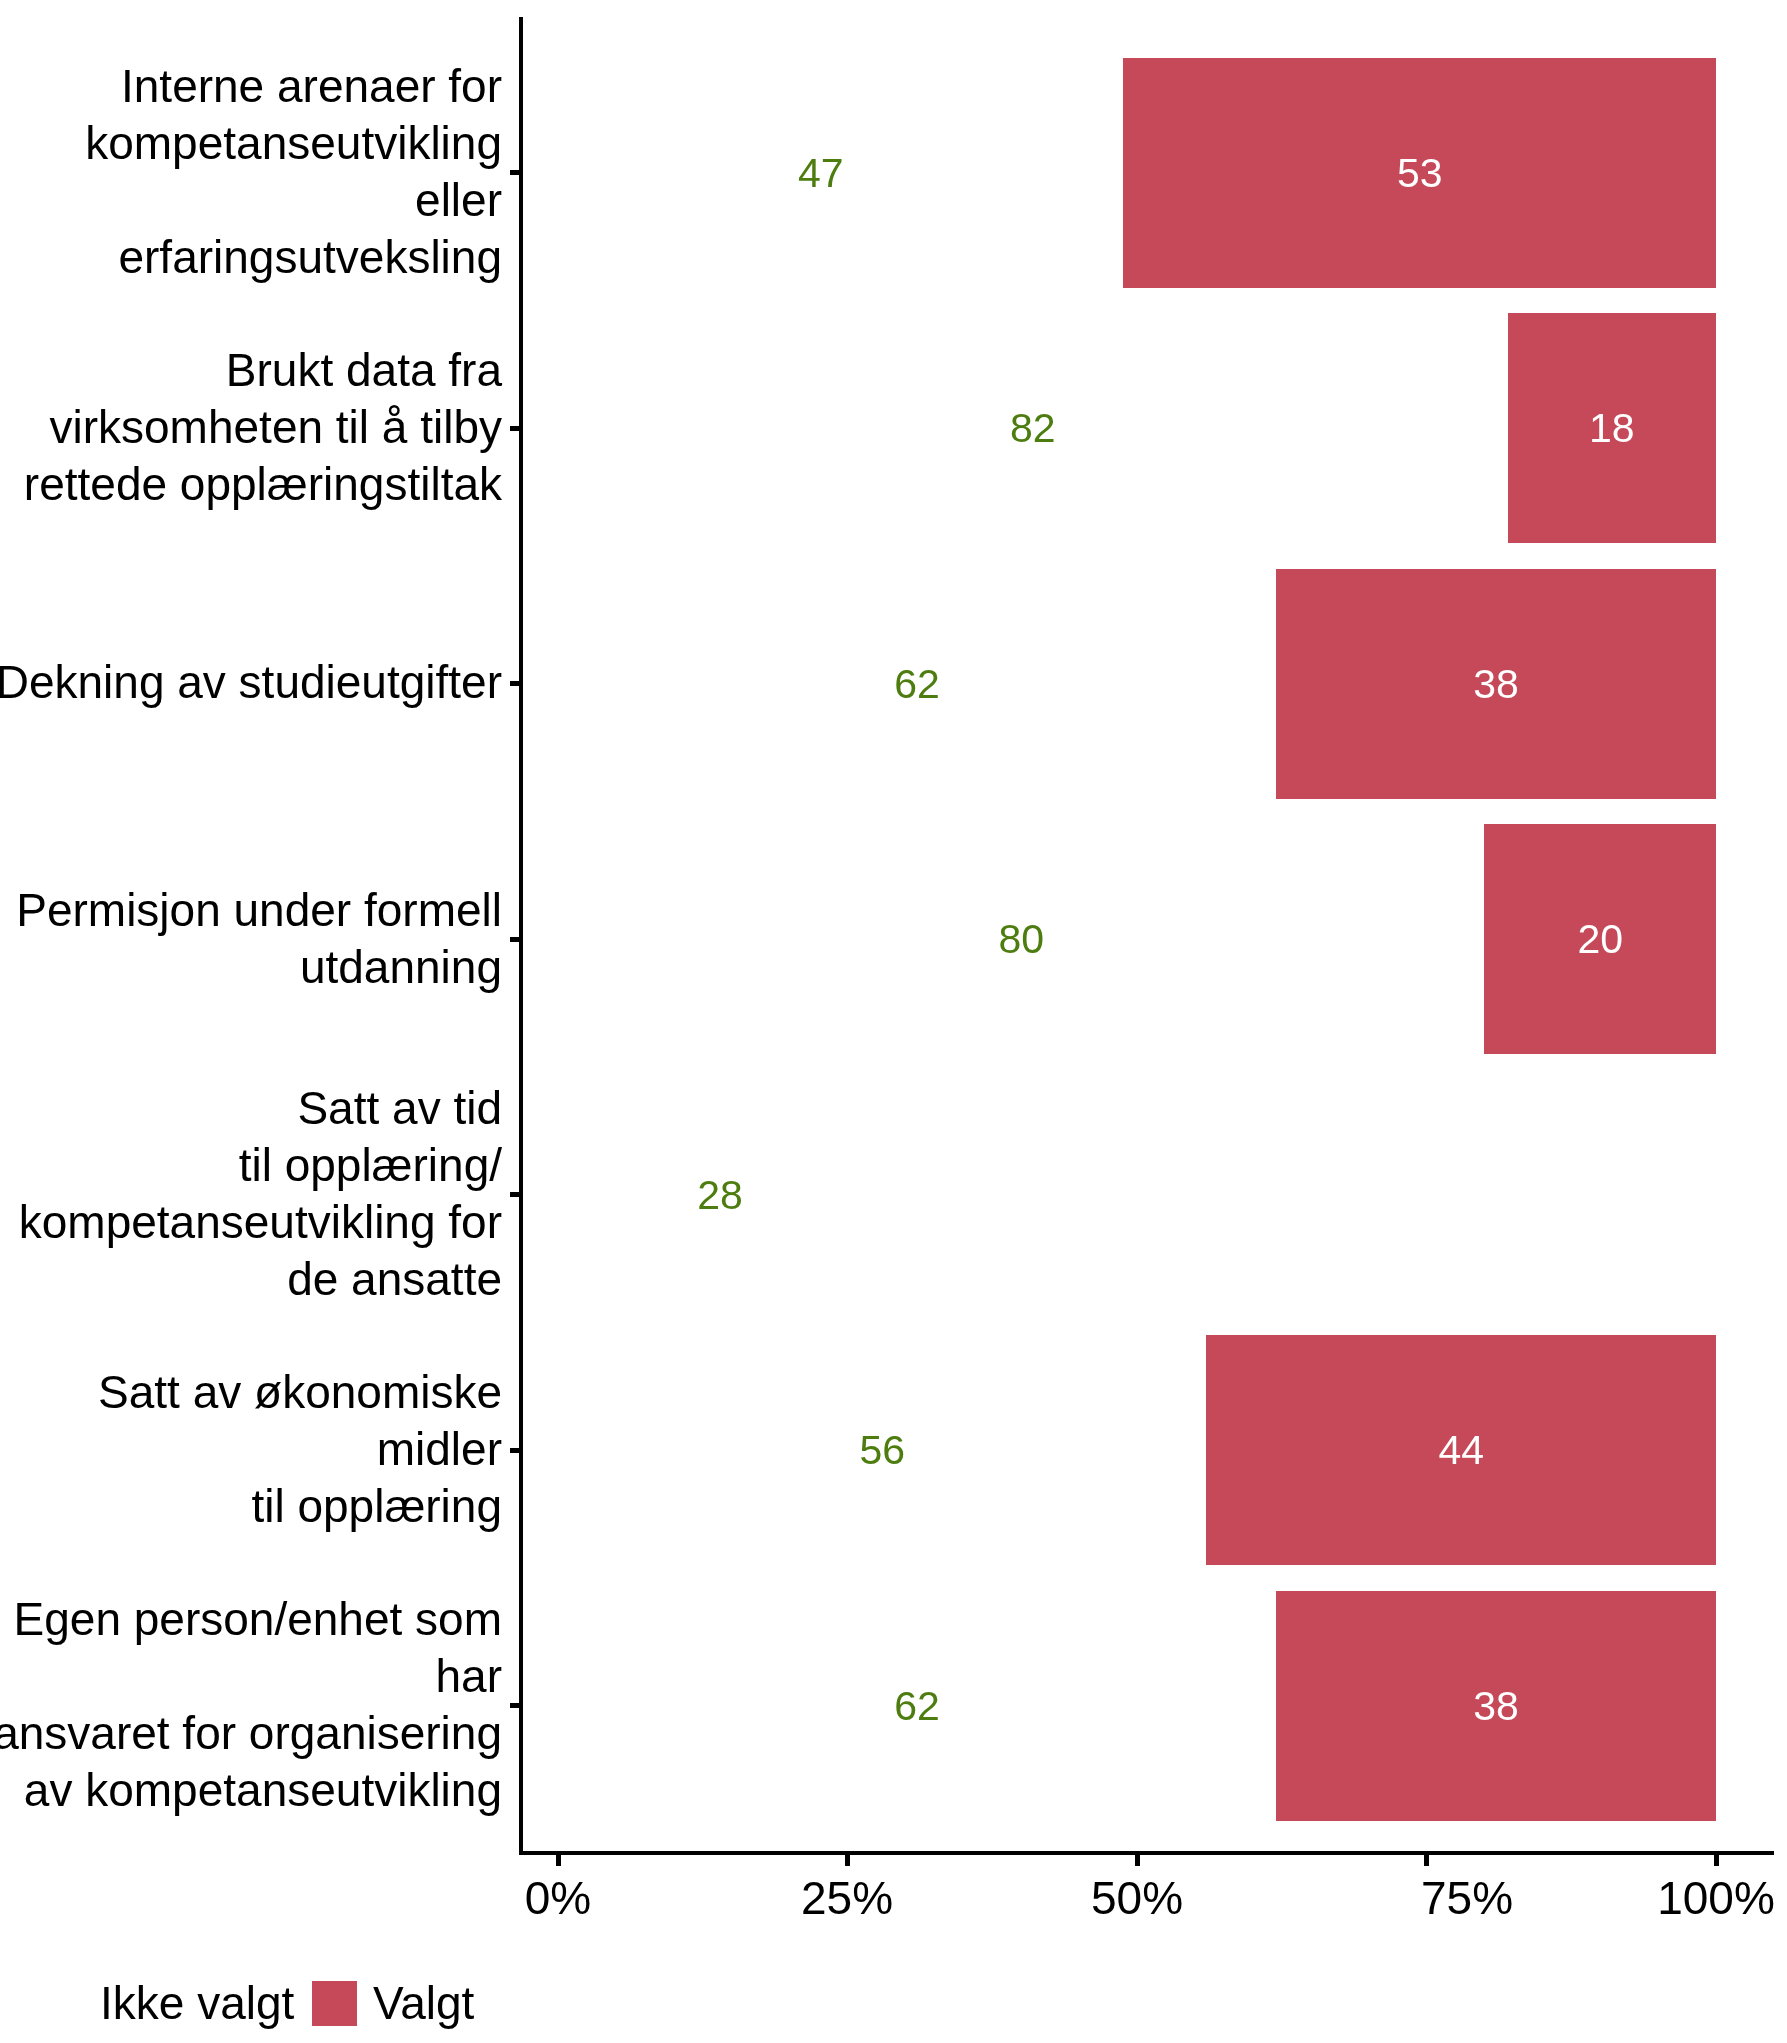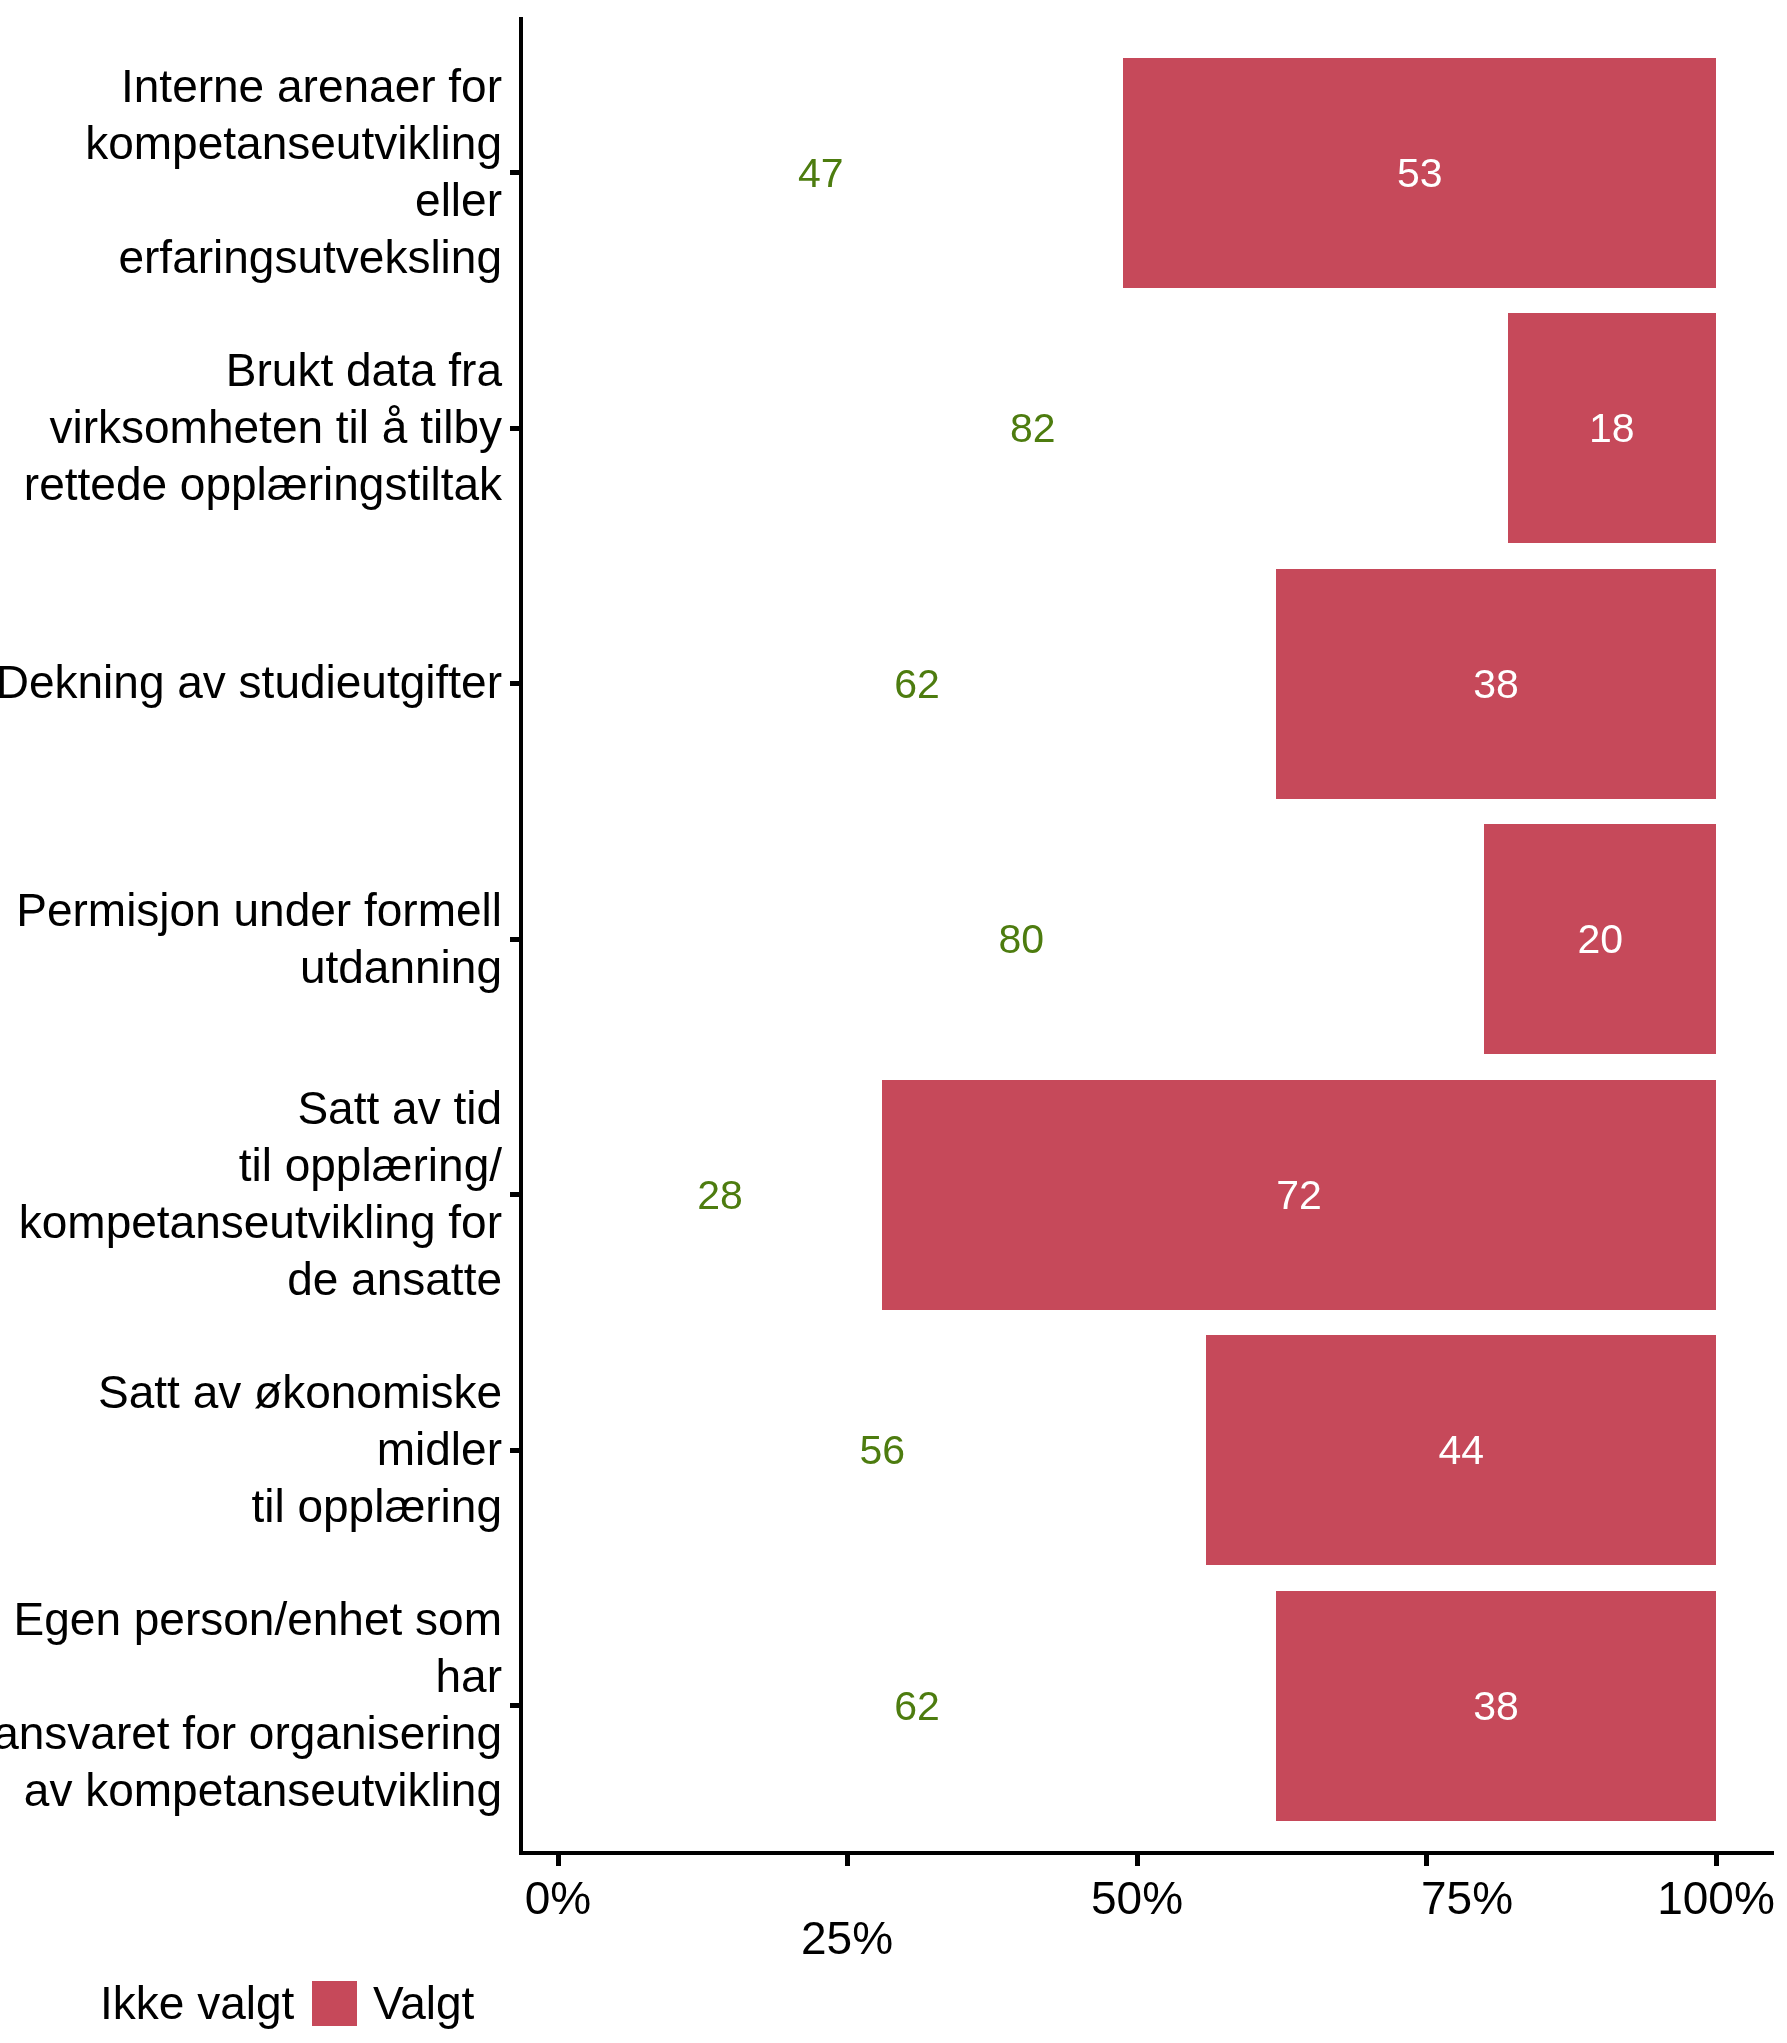--- a/index.html
+++ b/index.html
@@ -85,23 +85,20 @@
           <span class="val">80</span>
         </div>
         <div class="seg seg-valgt" style="width: 20%; background: rgb(198, 73, 90);">
           <span class="val">20</span>
         </div>
       </div>
       <div class="bar-row" style="top: 1063px;">
         <div class="seg seg-ikke" style="width: 28%;">
           <span class="val">28</span>
         </div>
-        <div class="seg seg-valgt" style="width: 72%; background: rgb(198, 73, 90);">
-          <span class="val">72</span>
-        </div>
       </div>
       <div class="bar-row" style="top: 1318px;">
         <div class="seg seg-ikke" style="width: 56%;">
           <span class="val">56</span>
         </div>
         <div class="seg seg-valgt" style="width: 44%; background: rgb(198, 73, 90);">
           <span class="val">44</span>
         </div>
       </div>
       <div class="bar-row" style="top: 1574px;">
@@ -135,17 +132,17 @@
   </div>
 
 <div class="cat-label" style="top: 172px;">Interne arenaer for<br>kompetanseutvikling eller<br>erfaringsutveksling</div>
 <div class="cat-label" style="top: 428px;">Brukt data fra<br>virksomheten til å tilby<br>rettede opplæringstiltak</div>
 <div class="cat-label" style="top: 683px;">Dekning av studieutgifter</div>
 <div class="cat-label" style="top: 939px;">Permisjon under formell<br>utdanning</div>
 <div class="cat-label" style="top: 1194px;">Satt av tid<br>til opplæring/<br>kompetanseutvikling for<br>de ansatte</div>
 <div class="cat-label" style="top: 1450px;">Satt av økonomiske midler<br>til opplæring</div>
 <div class="cat-label" style="top: 1705px;">Egen person/enhet som har<br>ansvaret for organisering<br>av kompetanseutvikling</div>
 <div class="x-label" style="left: 558px;">0%</div>
-<div class="x-label" style="left: 847px; margin-top: 40px;">25%</div>
+<div class="x-label" style="left: 847px;">25%</div>
 <div class="x-label" style="left: 1137px;">50%</div>
 <div class="x-label" style="left: 1426px; margin-left: 41px;">75%</div>
 <div class="x-label" style="left: 1716px;">100%</div>
 
 
 </body></html>

